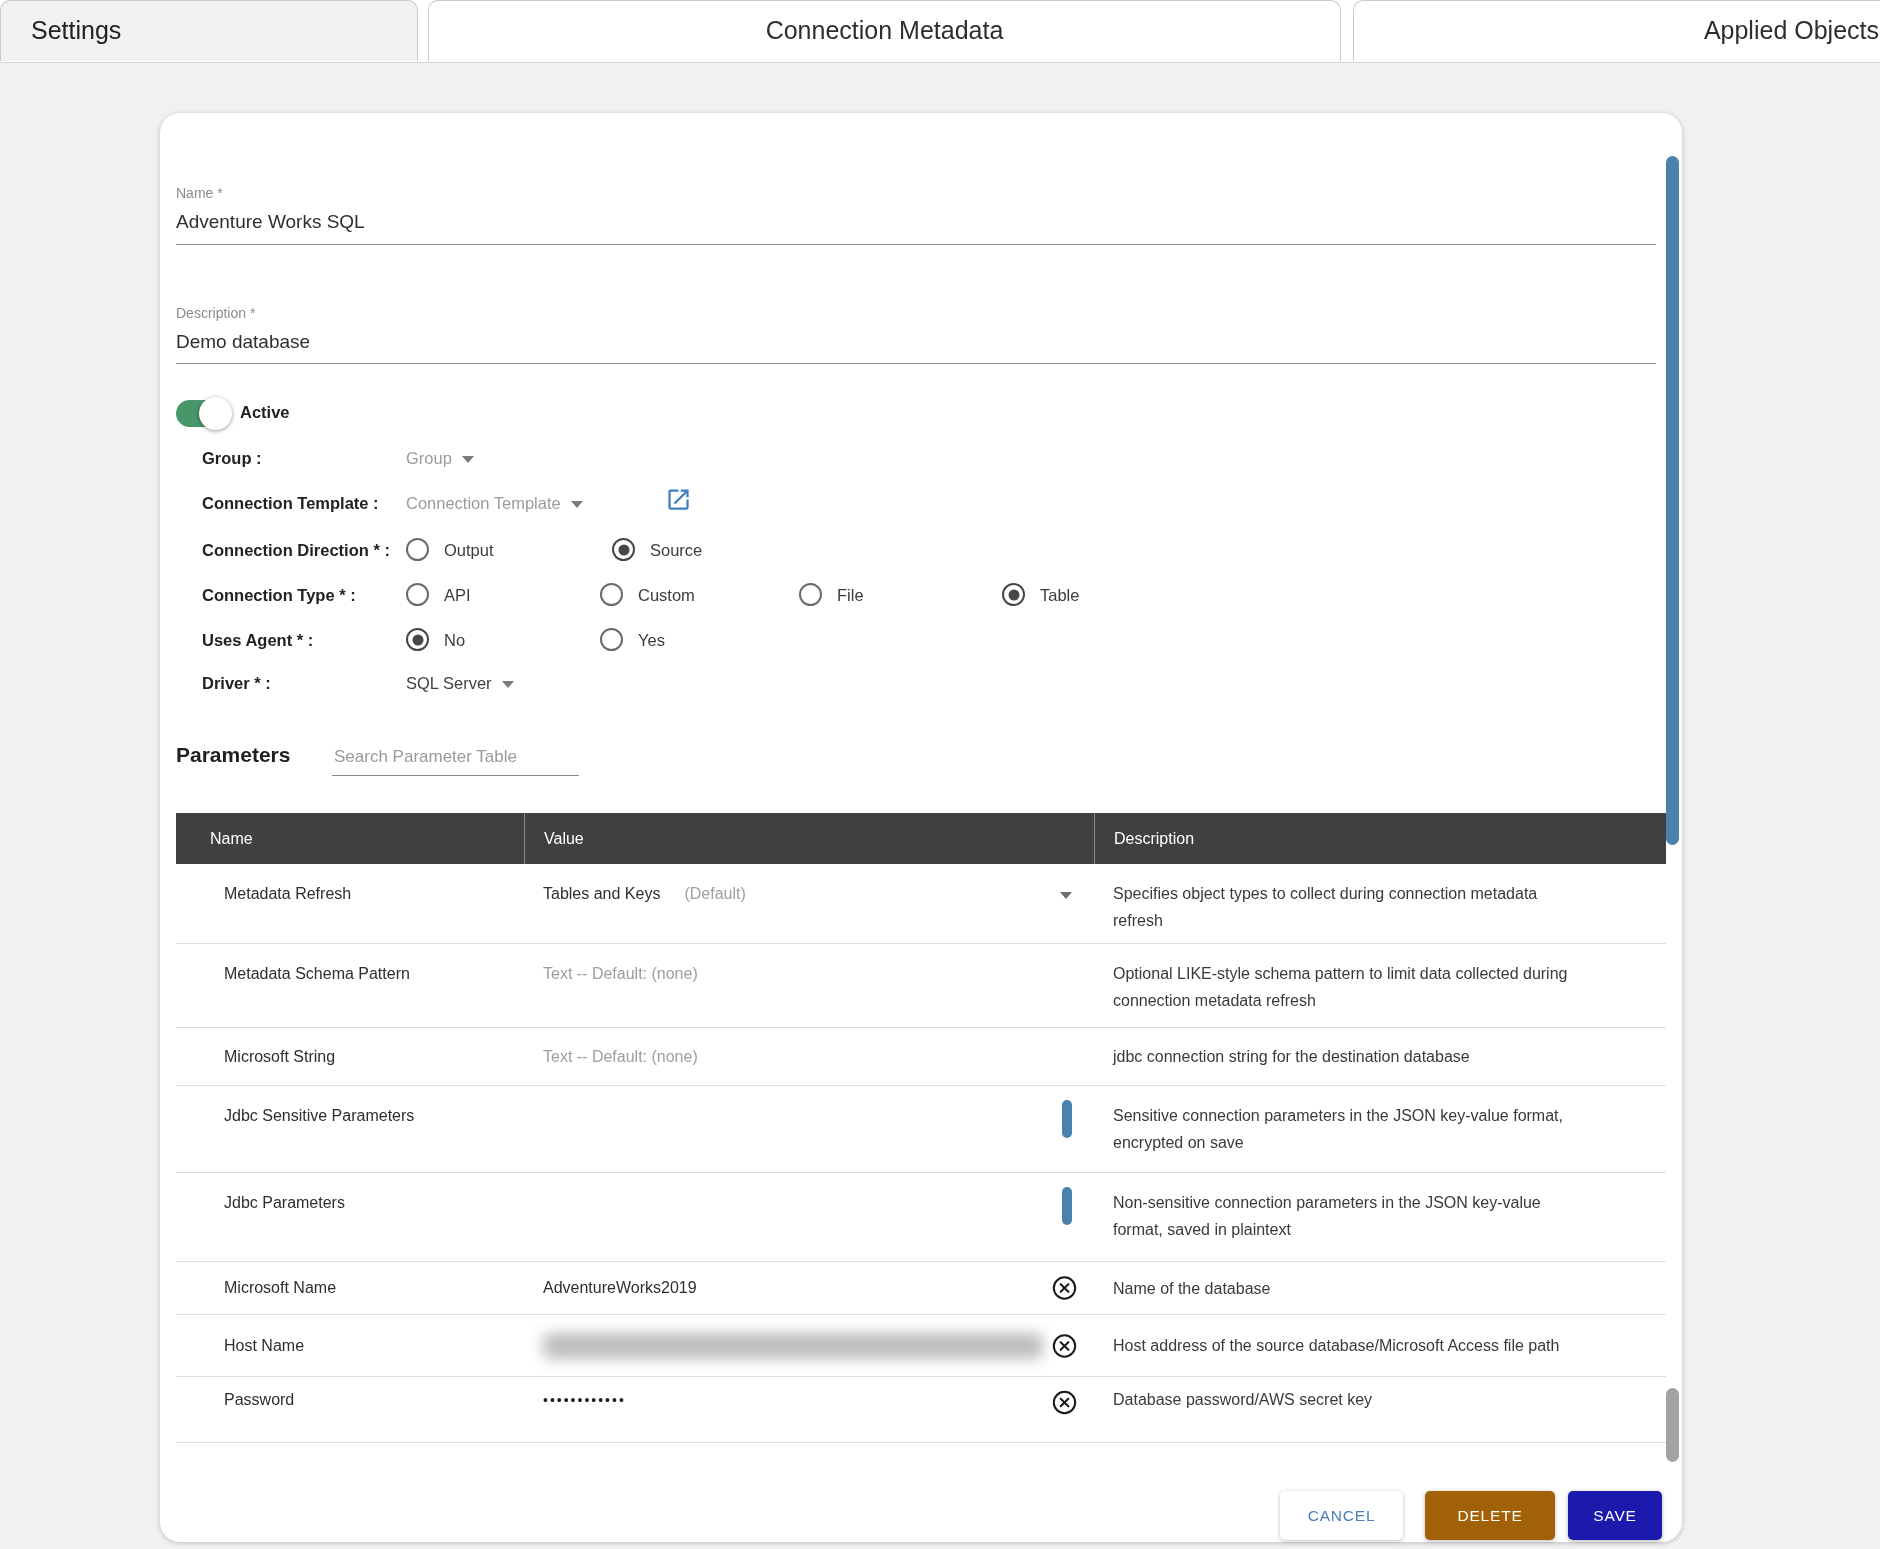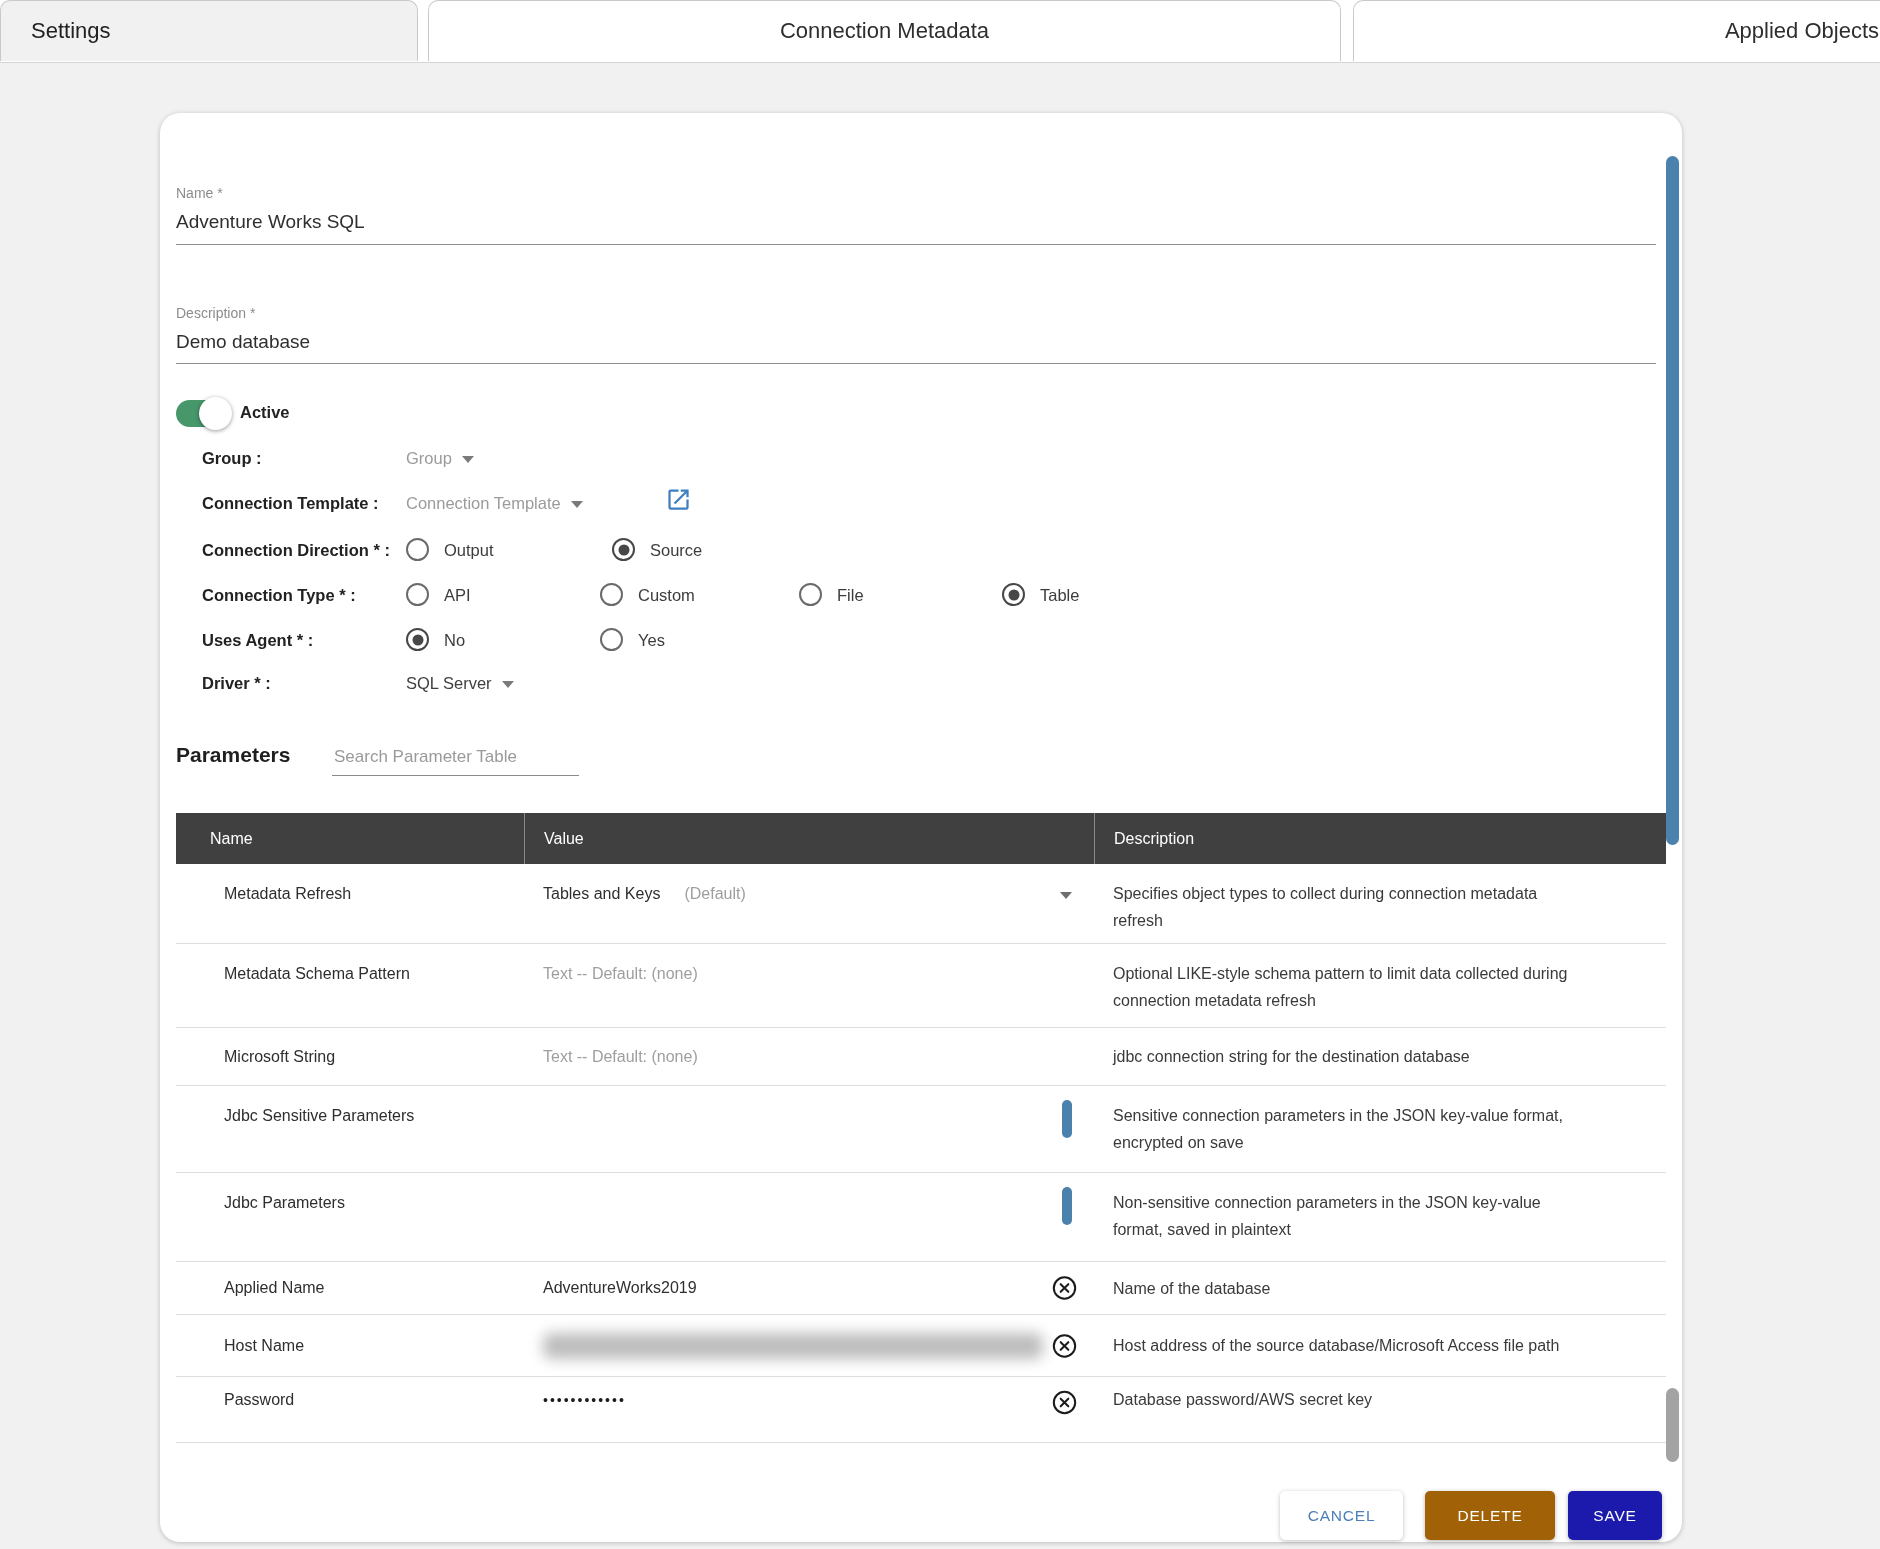--- a/index.html
+++ b/index.html
@@ -2,21 +2,21 @@
 <html><head>
 <meta charset="utf-8">
 <style>
   html,body{margin:0;padding:0;}
   body{font-family:"Liberation Sans","DejaVu Sans",sans-serif;background:#fff;}
   #page{position:relative;width:1880px;height:1549px;background:#f1f1f1;overflow:hidden;}
 
   
   #tabbar{position:absolute;left:0;top:0;width:1880px;height:62px;background:#fff;border-bottom:1px solid #d4d4d4;}
   .tab{position:absolute;top:0;height:61px;box-sizing:border-box;border:1px solid #c9c9c9;border-bottom:none;
-       border-radius:10px 10px 0 0;background:#fff;font-size:22px;color:#2e2e2e;line-height:59px;}
+       border-radius:10px 10px 0 0;background:#fff;font-size:25px;color:#2e2e2e;line-height:59px;}
   .tab.active{background:#f1f1f1;font-weight:500;color:#222;}
   #tab-settings{left:0;width:418px;padding-left:30px;}
   #tab-connmeta{left:428px;width:913px;text-align:center;}
   #tab-applied{left:1353px;width:537px;text-align:right;padding-right:10px;}
 
   
   #card{position:absolute;left:160px;top:113px;width:1522px;height:1429px;background:#fff;border-radius:20px;
         box-shadow:0 1px 5px rgba(0,0,0,.22);}
 
   .flabel{position:absolute;font-size:14px;color:#8c8c8c;}
@@ -201,21 +201,21 @@
       <div class="trow top" style="height:89px">
         <div class="cname">Jdbc Parameters</div>
         <div class="cval">
           <span class="bar-icon"></span>
         </div>
         <div class="cdesc">Non-sensitive connection parameters in the JSON key-value
 format, saved in plaintext</div>
       </div>
 
       <div class="trow mid" style="height:53px">
-        <div class="cname">Applied Name</div>
+        <div class="cname">Microsoft Name</div>
         <div class="cval">
           <span>AdventureWorks2019</span>
           <span class="clear-icon">
             <svg width="27" height="27" viewBox="0 0 24 24">
                 <circle cx="12" cy="12" r="9.5" fill="none" stroke="#1b1b1b" stroke-width="1.8"></circle>
                 <path d="M8.6 8.6l6.8 6.8M15.4 8.6l-6.8 6.8" stroke="#1b1b1b" stroke-width="1.8" stroke-linecap="round"></path>
               </svg>
           </span>
         </div>
         <div class="cdesc">Name of the database</div>

